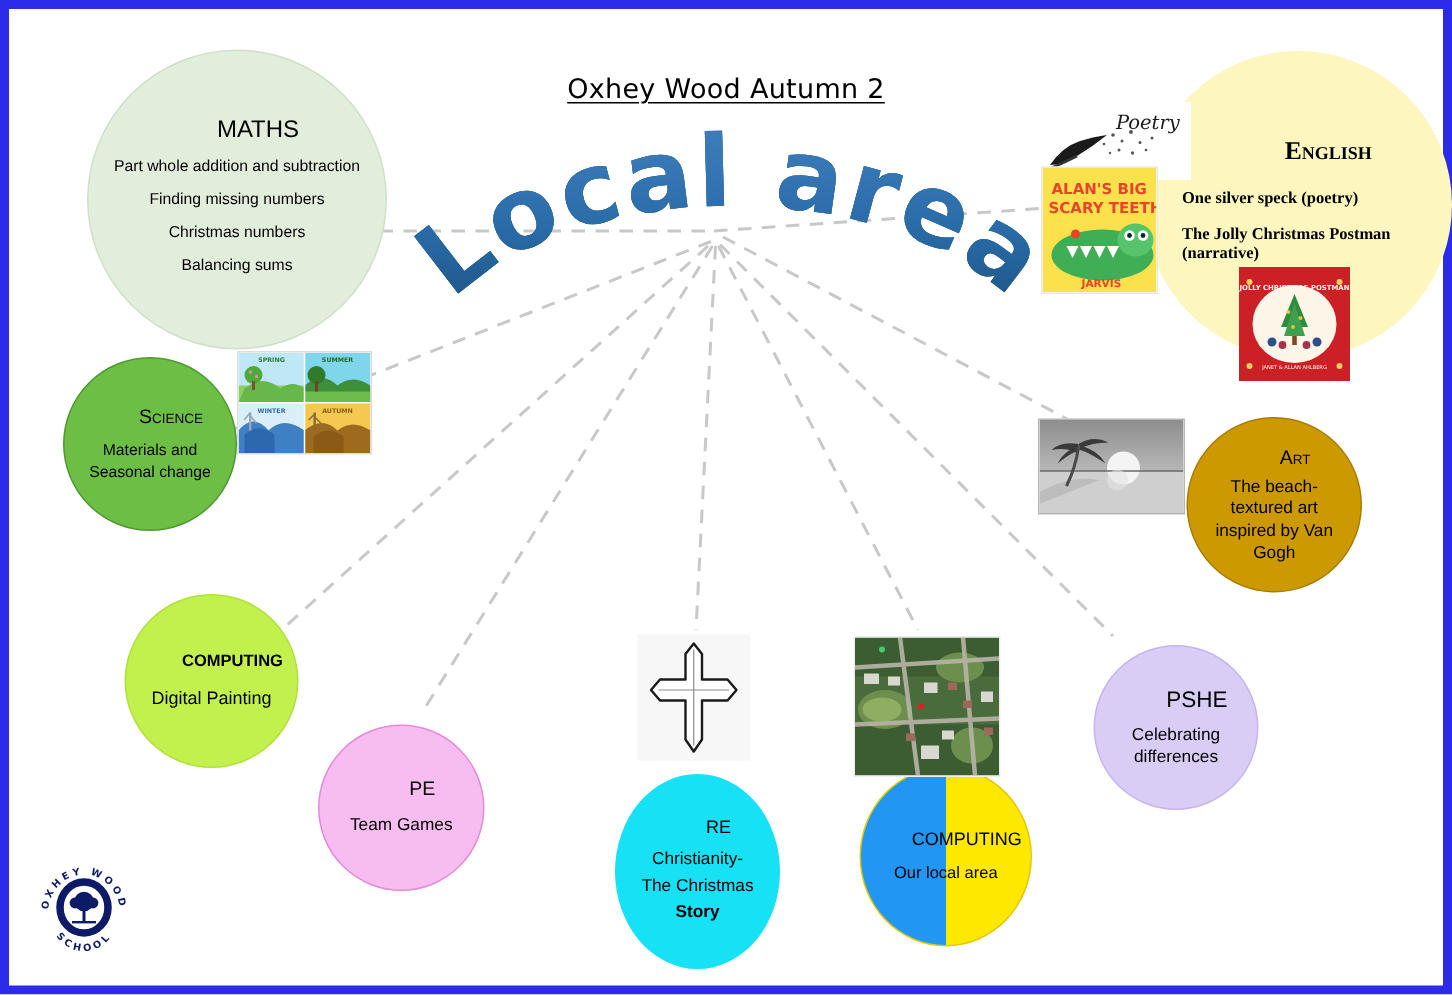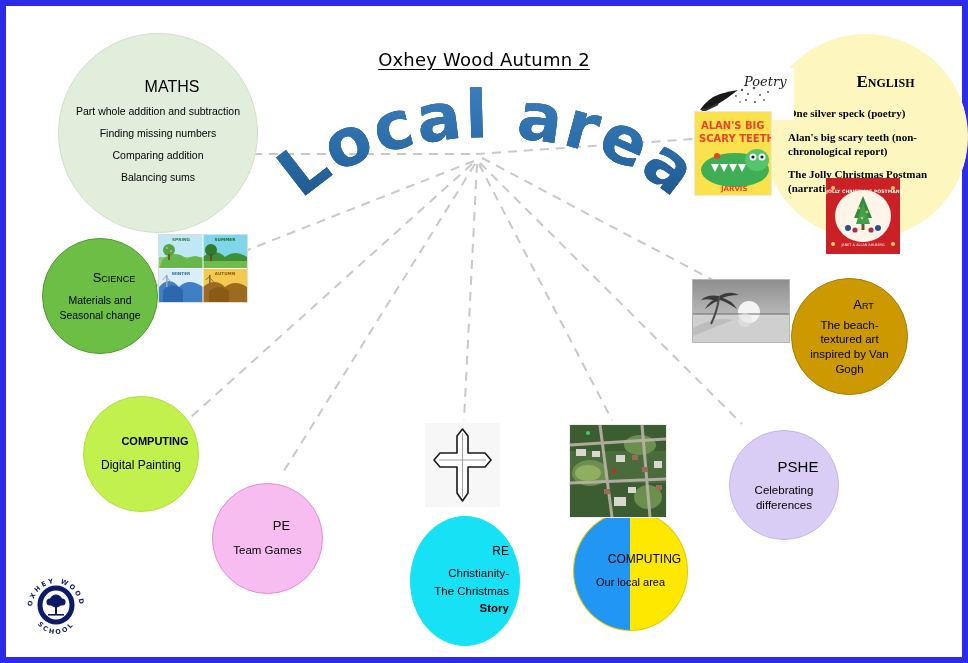--- a/index.html
+++ b/index.html
@@ -100,21 +100,20 @@
     left:206px;top:477px;width:111px;height:111px;
     background:#f8bdf0;border:1px solid #e58ad8;
     font-size:11.5px;
   }
   #b-pe .b-title{font-size:13px;margin-bottom:10px;}
 
   #b-re{
     left:404px;top:510px;width:110px;height:130px;
     background:#17e2f5;border:1px solid #17e2f5;
     font-size:11.5px;
-    align-items:flex-end;
   }
   #b-re .b-title{font-size:12px;margin-bottom:7px;}
   #b-re .b-line{margin:1px 0;}
   #b-re .strong{font-weight:bold;}
 
   
   #b-geography{
     left:567px;top:505px;width:115px;height:120px;
     background:linear-gradient(to right,#2196f3 0 50%,#ffe800 50% 100%);
     border:1px solid #e0c800;
@@ -205,28 +204,27 @@
       <text font-family="DejaVu Sans, sans-serif" font-size="66" font-weight="bold" fill="url(#wagrad)" stroke="#1c5party" letter-spacing="2">
         <textPath href="#arcpath" startOffset="50%" text-anchor="middle">Local area</textPath>
       </text>
     </svg>
   </div>
 
   <div class="bubble" id="b-maths">
     <span class="b-title">MATHS</span>
     <span class="b-line">Part whole addition and subtraction</span>
     <span class="b-line">Finding missing numbers</span>
-    <span class="b-line">Comparing addition</span>
+    <span class="b-line">Christmas numbers</span>
     <span class="b-line">Balancing sums</span>
   </div>
 
   <div class="bubble" id="b-english">
     <span class="b-title sc">ENGLISH</span>
     <span class="b-line">One silver speck (poetry)</span>
-    <span class="b-line">Alan's big scary teeth (non-chronological report)</span>
     <span class="b-line">The Jolly Christmas Postman (narrative)</span>
   </div>
 
   <div class="bubble" id="b-science">
     <span class="b-title sc">SCIENCE</span>
     <span class="b-line">Materials and Seasonal change</span>
   </div>
 
   <div class="bubble" id="b-computing">
     <span class="b-title">COMPUTING</span>

